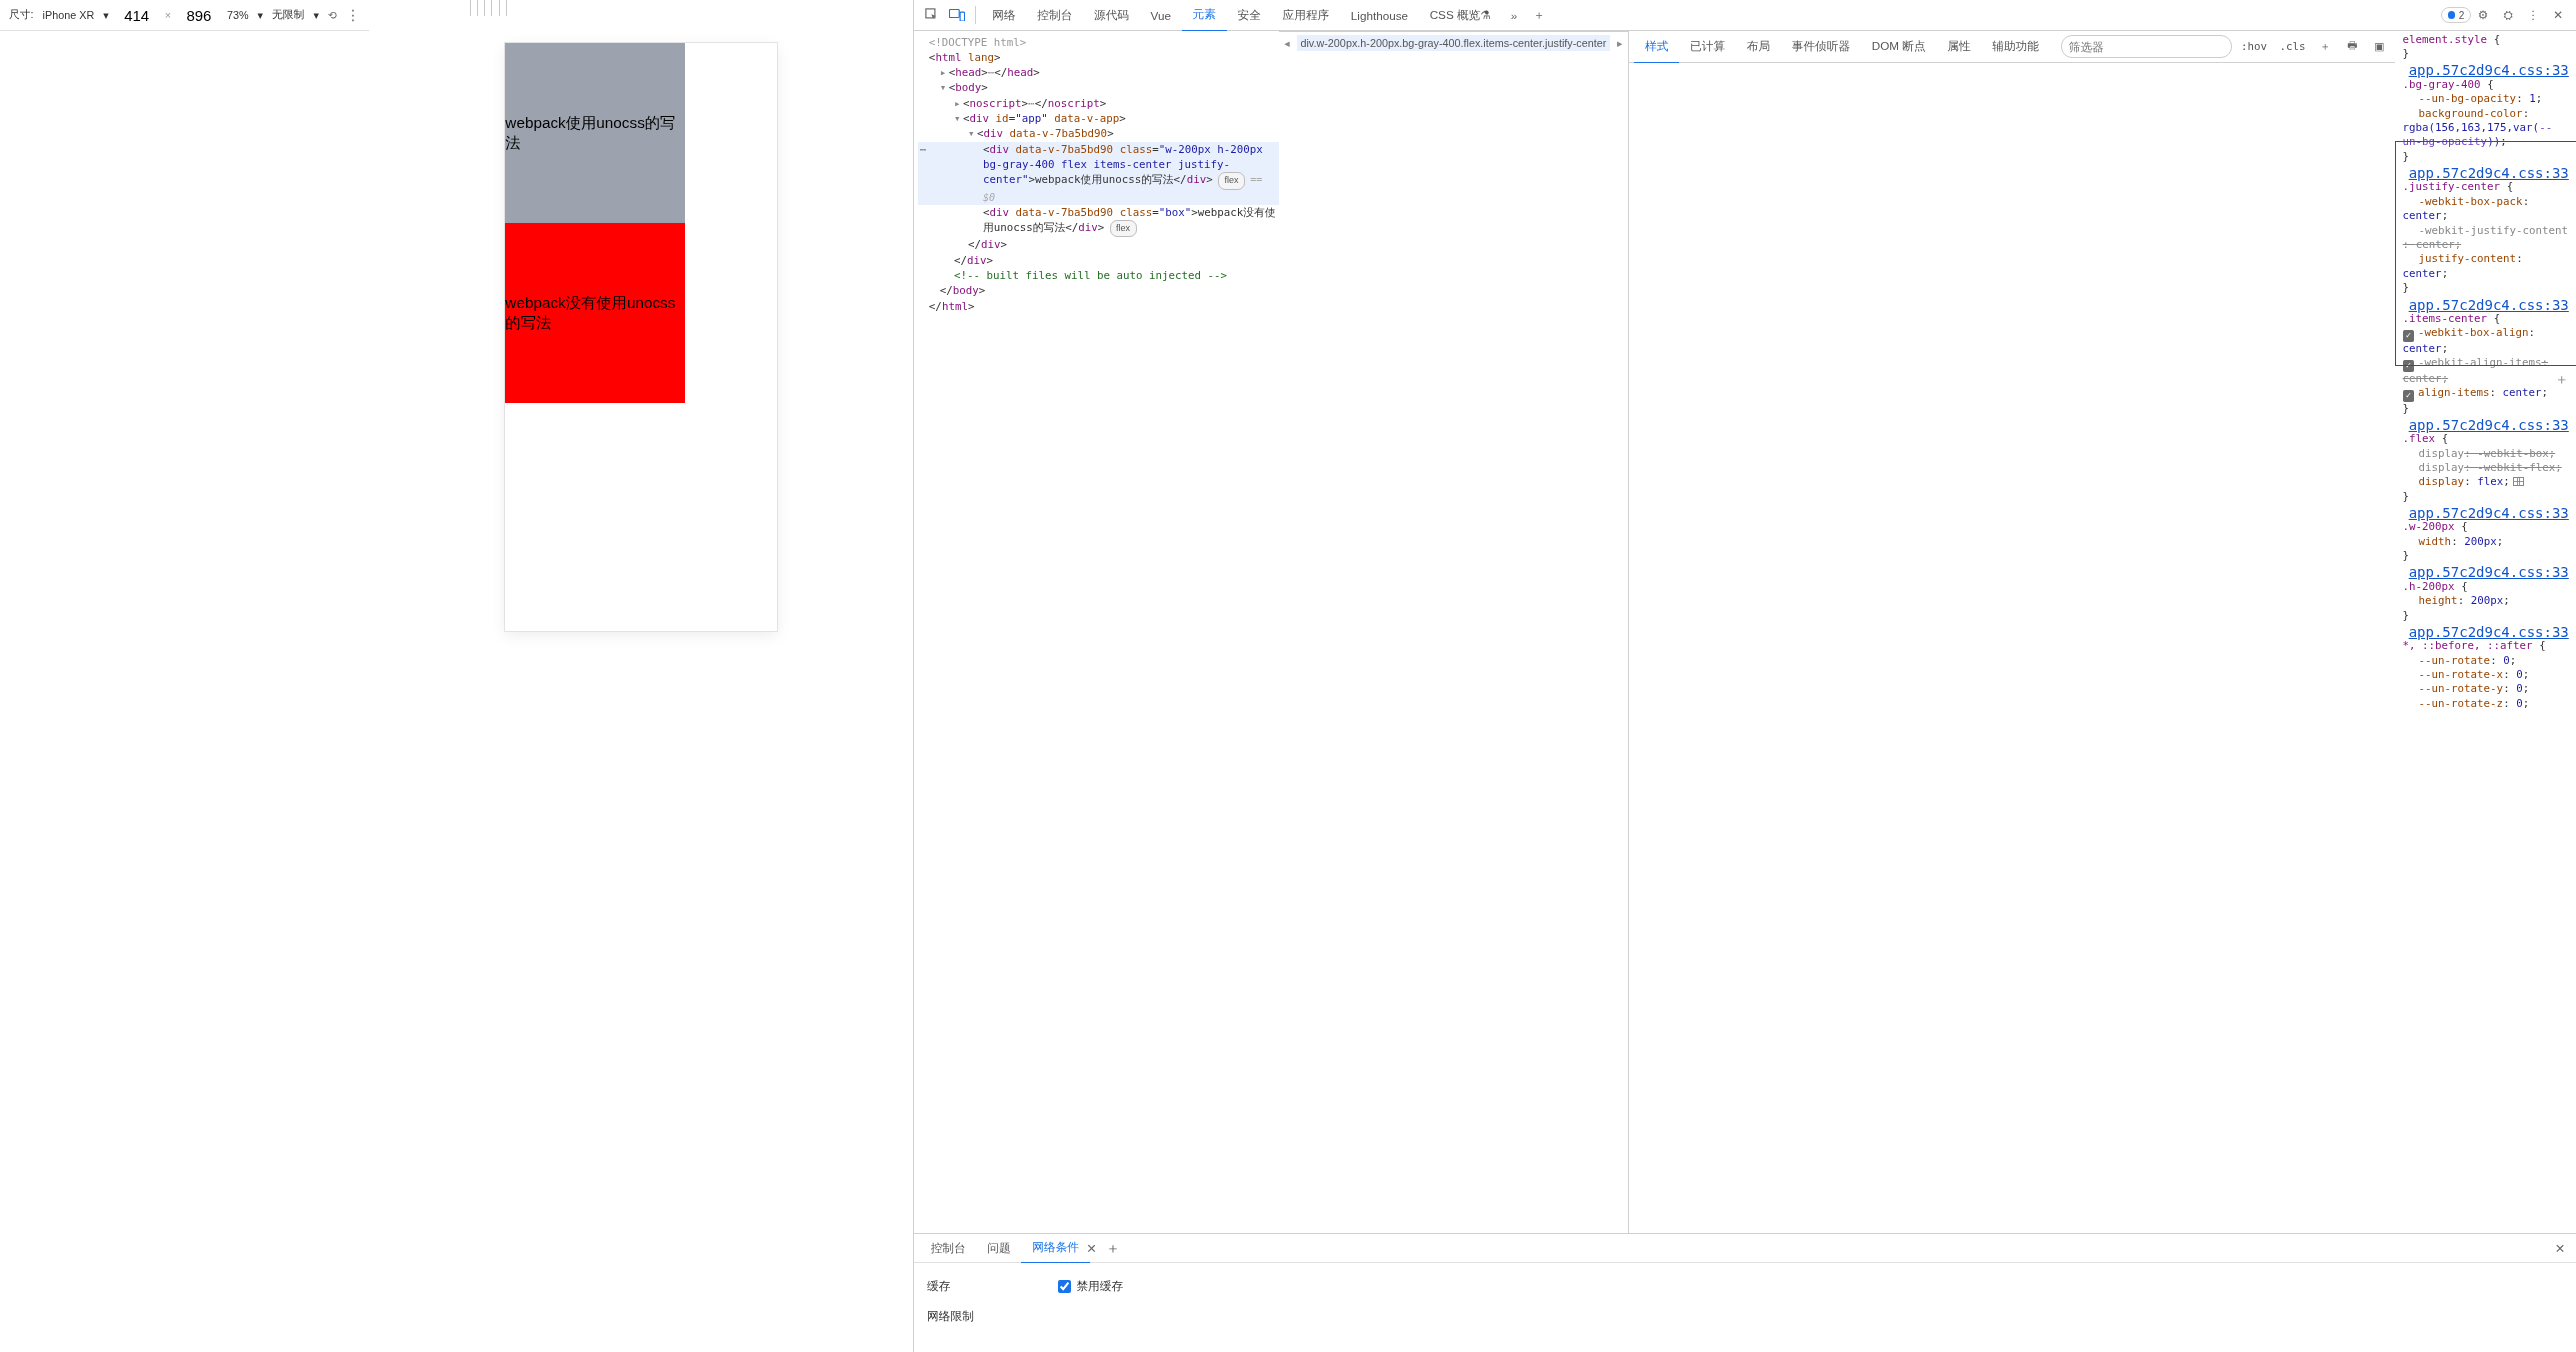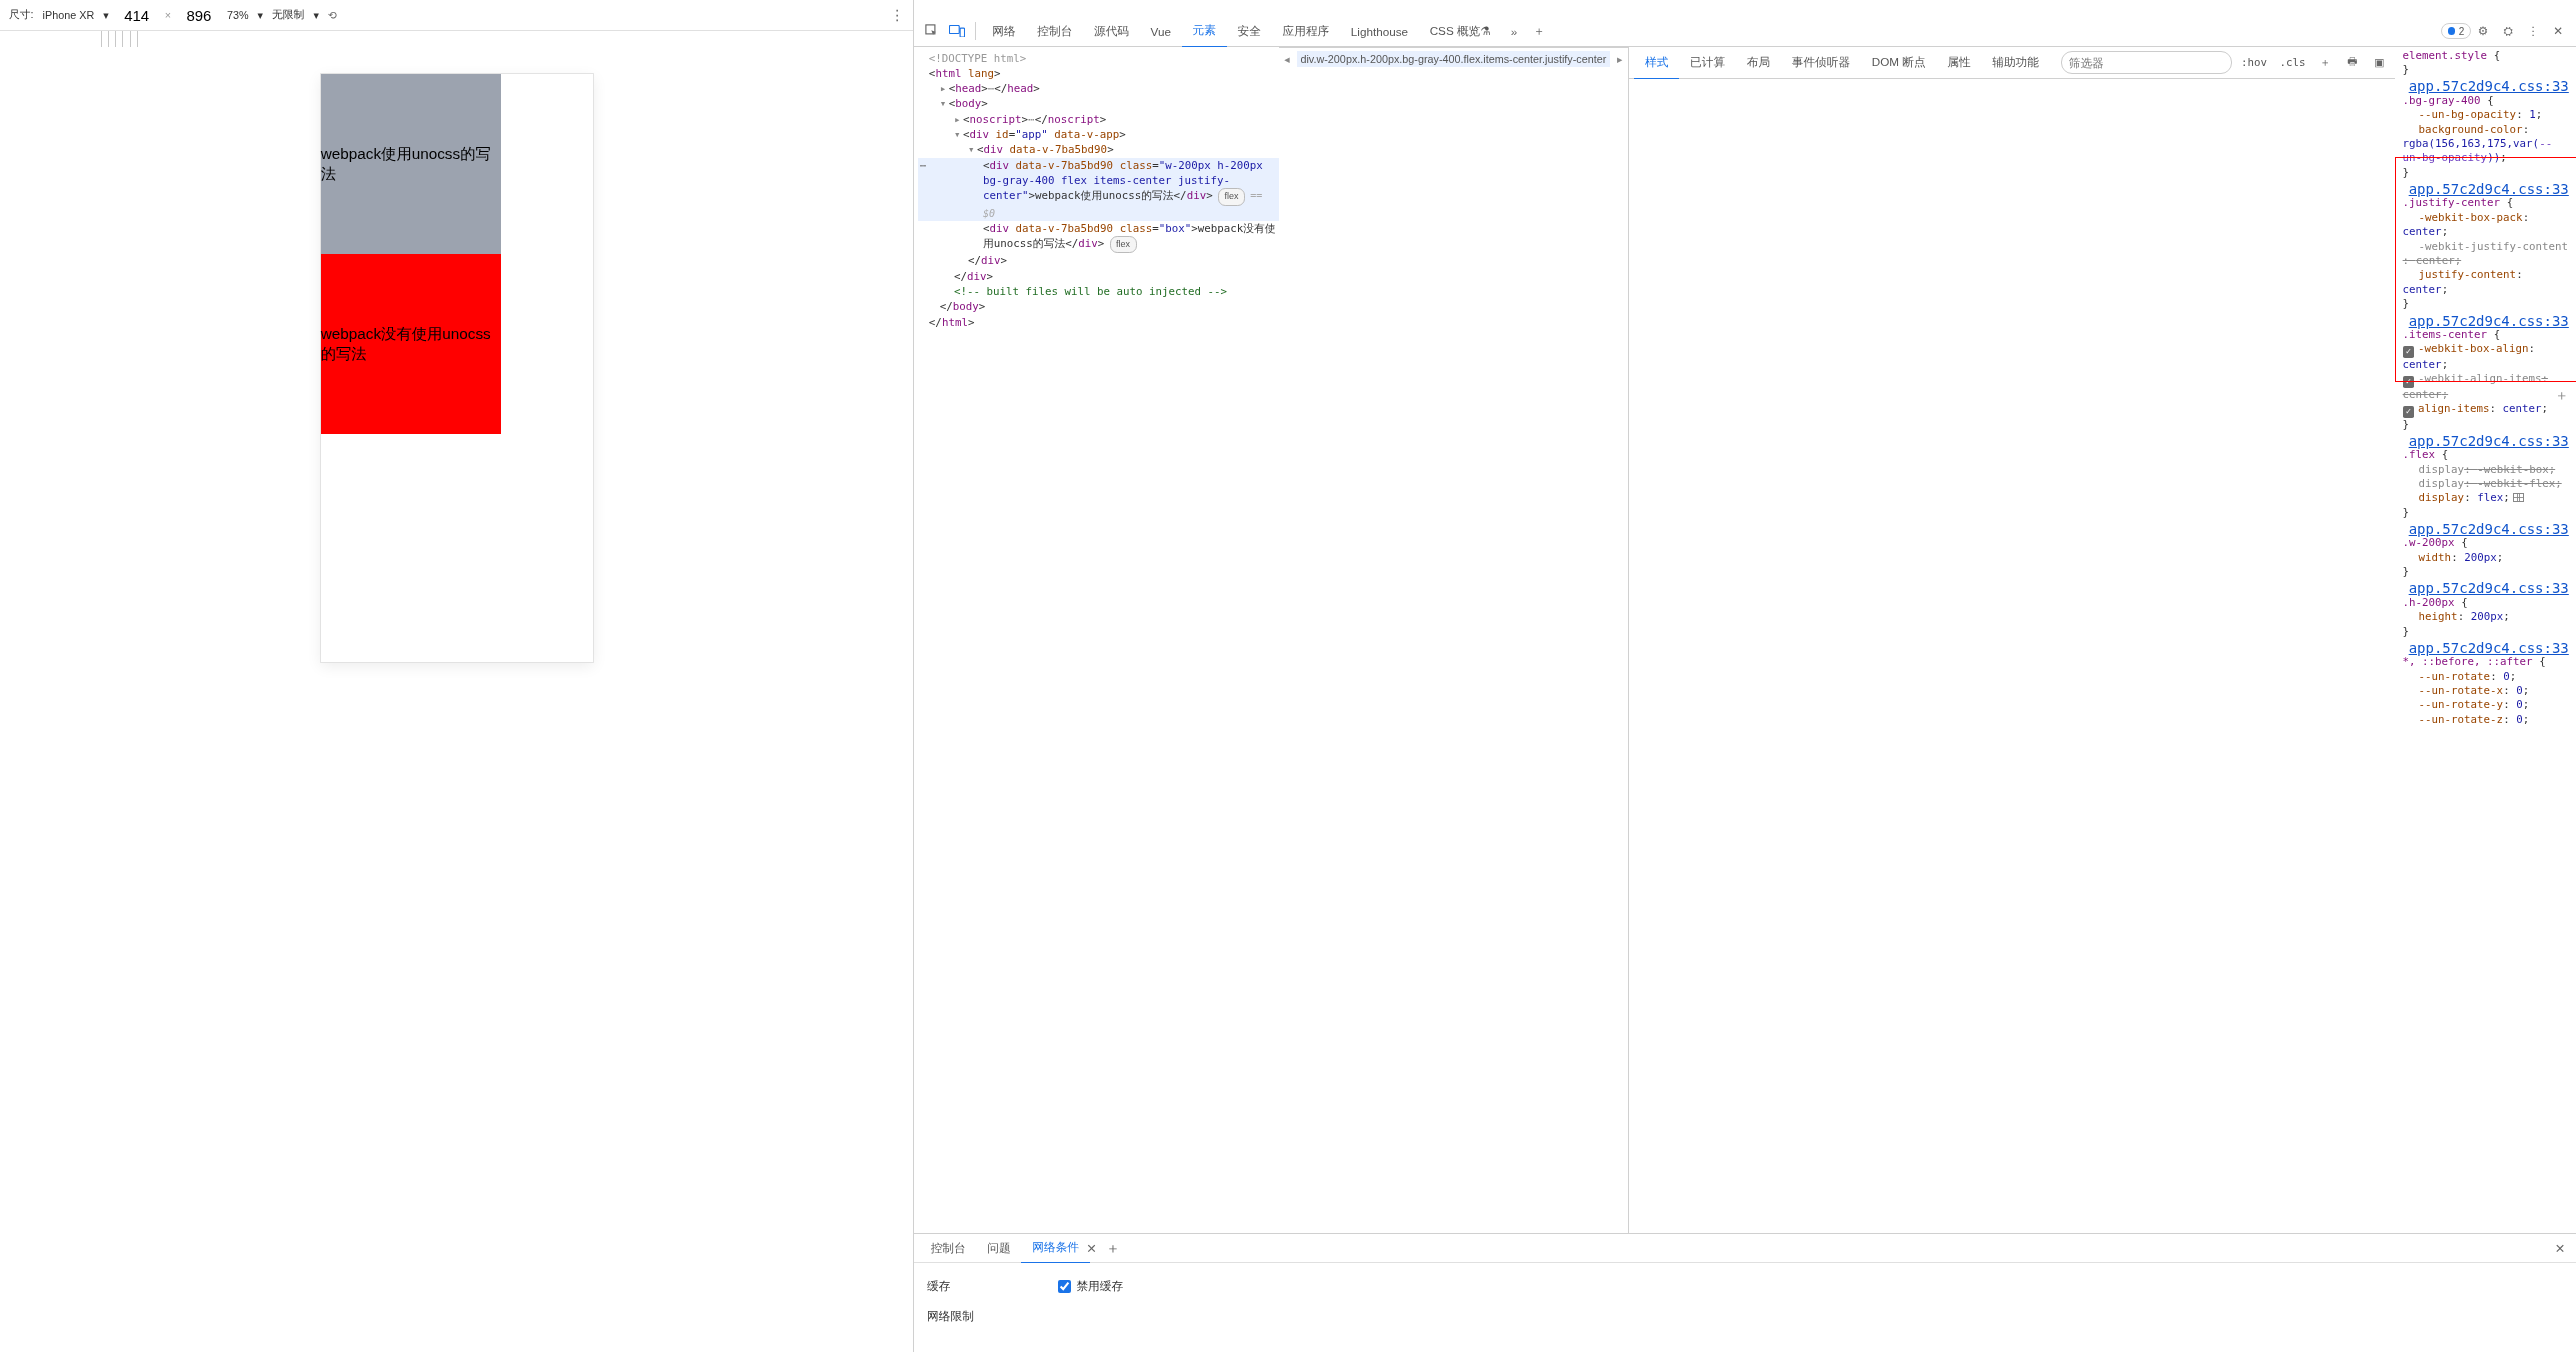--- a/index.html
+++ b/index.html
@@ -1,19 +1,19 @@
 <!DOCTYPE html>
 <html style="font-size:14.4px"><head>
 <meta charset="utf-8">
 <style>
 * { box-sizing: border-box; margin: 0; padding: 0; }
 body { font-family: -apple-system, "Segoe UI", Arial, sans-serif; font-size: 10.8px; color: #333; background: #fff; overflow: hidden; }
 .root { display: flex; height: 100vh; width: 100vw; }
-.left-pane { width: 35.5%; display: flex; flex-direction: column; border-right: 0.9px solid #d0d0d0; }
-.right-pane { flex: 1; display: flex; flex-direction: column; margin-top: 16px; }
+.left-pane { width: 35.5%; display: flex; flex-direction: row; border-right: 0.9px solid #d0d0d0; }
+.right-pane { flex: 1; display: flex; flex-direction: column; }
 
 
 .device-toolbar { height: 31px; display: flex; align-items: center; padding: 0 9px; gap: 9px; border-bottom: 0.9px solid #e0e0e0; font-size: 10.8px; color: #333; }
 .device-toolbar .drop { display: inline-flex; align-items: center; gap: 9px; }
 .device-toolbar input.dim { width: 38px; border: none; text-align: center; font-size: 15px; }
 .device-toolbar .sep { color: #999; }
 .kebab { font-size: 14.4px; color: #666; margin-left: auto; }
 
 
 .viewport-wrap { flex: 1; background: #ffffff; display: flex; justify-content: center; align-items: flex-start; padding-top: 43px; position: relative; }

